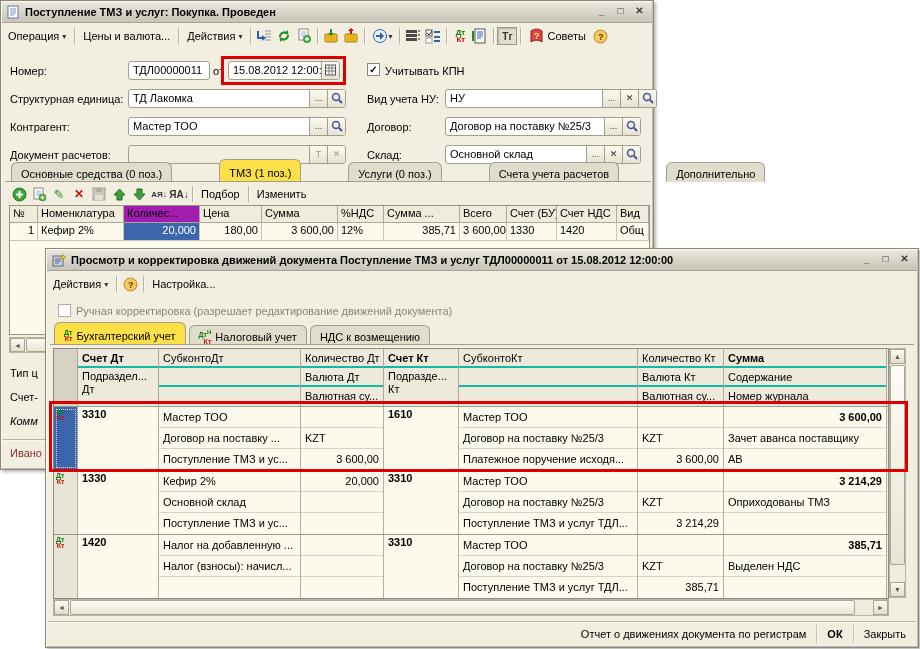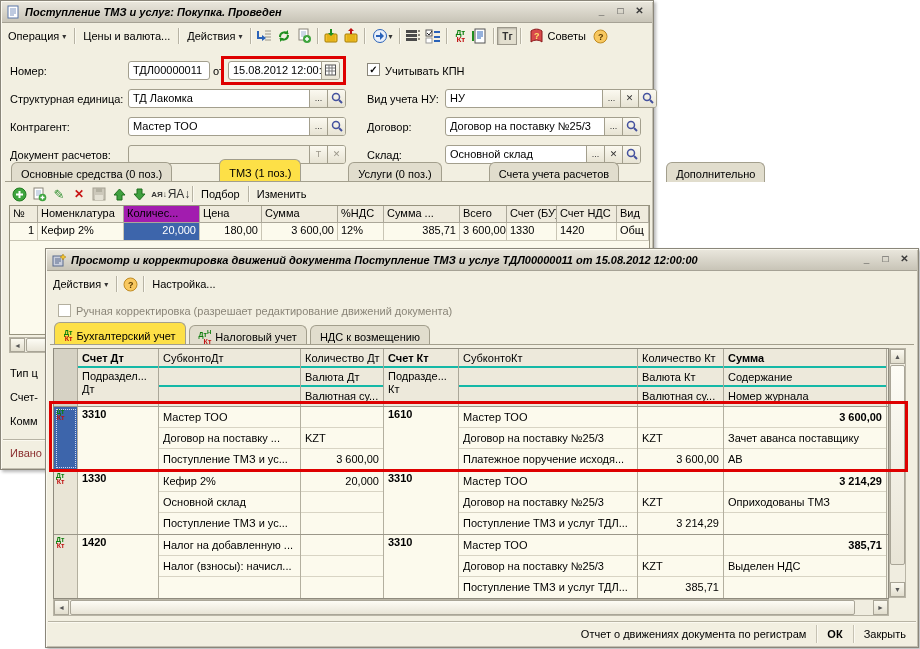--- a/index.html
+++ b/index.html
@@ -4,21 +4,21 @@
 <style>
   * { box-sizing:border-box; margin:0; padding:0; }
   html,body { width:920px; height:649px; }
   body { position:relative; background:#FFFFFF; font-family:"Liberation Sans",sans-serif; font-size:11px; color:#000; overflow:hidden; }
 
   .win { position:absolute; background:#F2EFE1; border:1px solid #8A867A;
          box-shadow: inset 1px 1px 0 #FBF9F0, inset -1px -1px 0 #C3BFB1, 2px 2px 3px rgba(0,0,0,.28); }
   .tbar { position:absolute; left:1px; right:1px; top:1px; height:21px;
           background:linear-gradient(180deg,#E9E6DC,#C8C4B7); display:flex; align-items:center;
           padding:0 5px; gap:5px; border-bottom:1px solid #A6A295; }
-  .ttl { font-weight:bold; white-space:nowrap; overflow:hidden; flex:1;font-style:italic; }
+  .ttl { font-weight:bold; white-space:nowrap; overflow:hidden; flex:1; }
   .wbtns { display:flex; gap:4px; }
   .wbtn { width:15px; height:14px; text-align:center; line-height:12px; font-size:10px;
           color:#3A3A3A; font-weight:bold; cursor:default; }
 
   .mbar { position:absolute; display:flex; align-items:center; }
   .mbtn { padding:2px 5px; white-space:nowrap; display:flex; align-items:center; gap:3px; }
   .caret { font-size:8px; color:#333; }
   .tsep { width:1px; height:16px; background:#B7B3A4; margin:0 3px; box-shadow:1px 0 0 #FBF9F0; }
   .ibtn { width:20px; height:18px; display:flex; align-items:center; justify-content:center; }
   .ibtn.pressed { border:1px solid #9B978A; background:#E3DFCF; box-shadow: inset 1px 1px 2px rgba(0,0,0,.2); }
@@ -372,21 +372,21 @@
       </span>
     <span class="ibtn">
         <svg width="13" height="13">
           <polygon points="6.5,12 1,6 4,6 4,1 9,1 9,6 12,6" fill="#3FA03F" stroke="#1F6F1F"></polygon>
         </svg>
       </span>
     <span class="ibtn">
         <span style="font-size:8px;font-weight:bold;color:#333">АЯ↓</span>
       </span>
     <span class="ibtn">
-        <span style="font-size:12px;font-weight:normal;color:#333">ЯА↓</span>
+        <span style="font-size:10px;font-weight:bold;color:#333">ЯА↓</span>
       </span>
     <span class="tsep"></span>
     <span class="mbtn">Подбор</span>
     <span class="tsep"></span>
     <span class="mbtn">Изменить</span>
   </div>
 
   <div class="itwrap" style="left:8px;top:204px;width:641px;height:130px;">
     <div class="itg">
       <div class="ith">№</div>
@@ -416,21 +416,21 @@
     </div>
   </div>
 
   <div class="strack" style="left:8px;top:336px;width:641px;height:16px;">
     <span class="sbtn" style="left:0;top:0;width:15px;height:14px;">◄</span>
     <span class="sthumb" style="left:16px;top:0;width:300px;height:14px;"></span>
   </div>
 
   <span class="lbl clip" style="left:9px;top:366px;width:36px;">Тип ц</span>
   <span class="lbl clip" style="left:9px;top:390px;width:36px;">Счет-</span>
-  <span class="lbl clip" style="left:9px;top:414px;width:28px;">Комм</span>
+  <span class="lbl clip" style="left:9px;top:414px;width:28px;font-style:italic;">Комм</span>
   <div style="position:absolute;left:2px;top:438px;width:650px;height:1px;background:#B7B3A4;box-shadow:0 1px 0 #FBF9F0;"></div>
   <span class="lbl clip" style="left:9px;top:446px;width:36px;color:#8B2E2E;">Ивано</span>
 
   <div class="redbox" style="left:220px;top:55px;width:125px;height:29px;"></div>
 </div>
 
 <div class="win" style="left:45px;top:248px;width:874px;height:400px;z-index:10;">
   <div class="tbar">
     <span>
       <svg width="14" height="14">

